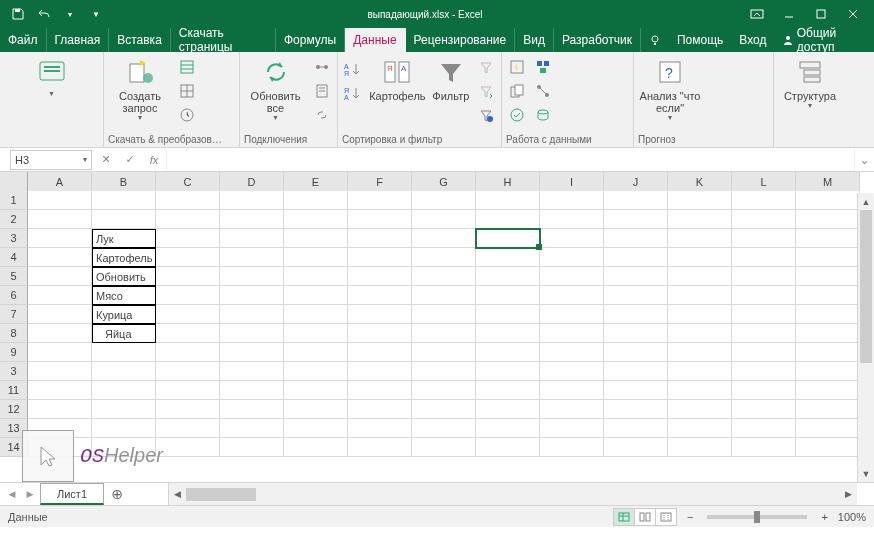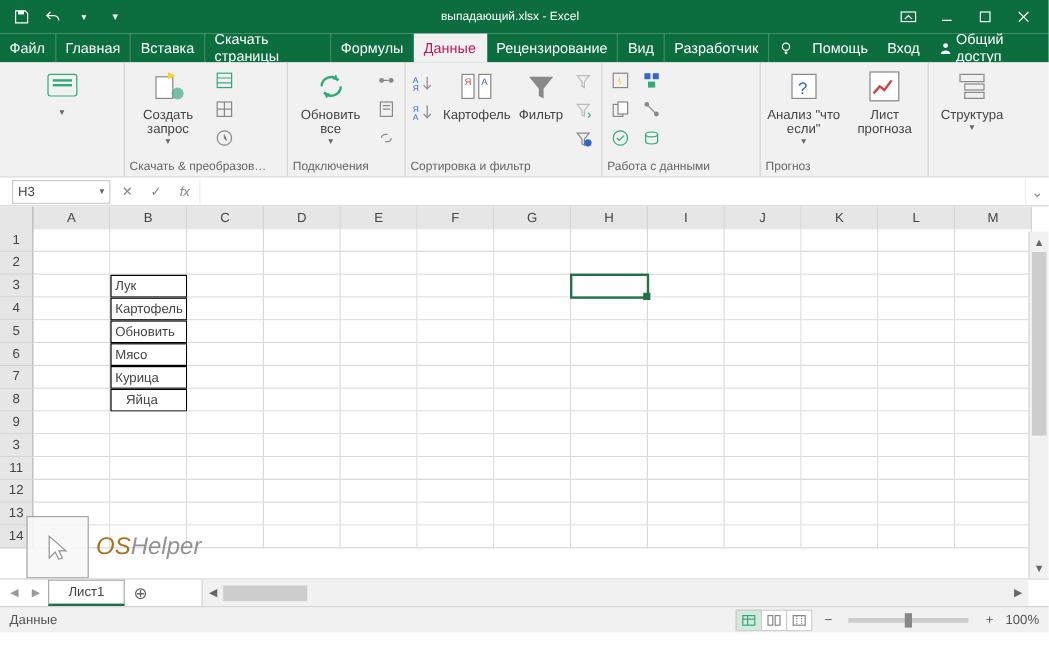--- a/index.html
+++ b/index.html
@@ -57,21 +57,21 @@
 .hscroll .sbbtn2 { width: 17px; height: 100%; display: flex; align-items: center; justify-content: center; color: #666; cursor: pointer; font-size: 9px; position: absolute; }
 .statusbar { height: 22px; background: #f1f1f1; border-top: 1px solid #d4d4d4; display: flex; align-items: center; font-size: 11px; color: #555; padding: 0 8px; }
 .statusbar .spacer { flex: 1; }
 .viewbtn { width: 22px; height: 18px; border: 1px solid #ccc; margin-left: -1px; display: flex; align-items: center; justify-content: center; cursor: pointer; background: #fff; }
 .viewbtn.active { background: #d4e8dc; }
 .zslider { width: 100px; height: 4px; background: #ccc; margin: 0 10px; position: relative; cursor: pointer; }
 .zslider .zh { position: absolute; left: 50%; top: -4px; width: 6px; height: 12px; background: #888; margin-left: -3px; }
 .watermark { position: absolute; left: 22px; bottom: 0; width: 200px; pointer-events: none; z-index: 5; display: flex; align-items: center; gap: 6px; opacity: .9; }
 .watermark .cur { width: 52px; height: 52px; border: 1px solid #999; background: #f8f8f8; display: flex; align-items: center; justify-content: center; }
 .watermark .txt { font-size: 20px; font-weight: 300; font-style: italic; }
-.watermark .os { color: #a16207; }
+.watermark .os { color: #701a75; font-family: Liberation Mono, monospace; }
 .watermark .help { color: #888; }
 svg { display: block; }
 </style>
 </head>
 <body>
 
 <div class="titlebar">
   <div class="qat">
     <div class="qat-btn">
         <svg width="14" height="14" viewBox="0 0 14 14">
@@ -344,30 +344,20 @@
       <div class="bigbtn">
           <div class="ic">
             <svg width="32" height="32">
               <rect x="6" y="6" width="20" height="20" fill="#fff" stroke="#888"></rect>
               <text x="11" y="22" font-size="14" fill="#36c">?</text>
             </svg>
           </div>
           <span style="white-space:pre-line">Анализ "что
 если"</span> 
           <span class="drop">▾</span>
-        </div>
-      <div class="bigbtn">
-          <div class="ic">
-            <svg width="32" height="32">
-              <rect x="4" y="4" width="24" height="24" fill="#fff" stroke="#888"></rect>
-              <path d="M7 22l5-6 4 3 6-8" stroke="#c44" fill="none" stroke-width="2"></path>
-            </svg>
-          </div>
-          <span style="white-space:pre-line">Лист
-прогноза</span>
         </div>
     </div>
     <div class="label">Прогноз</div>
   </div>
   <div class="ribgroup" style="width:72px;border-right:none">
     <div class="body">
         <div class="bigbtn">
           <div class="ic">
             <svg width="32" height="32">
               <rect x="6" y="6" width="20" height="6" fill="none" stroke="#888"></rect>

